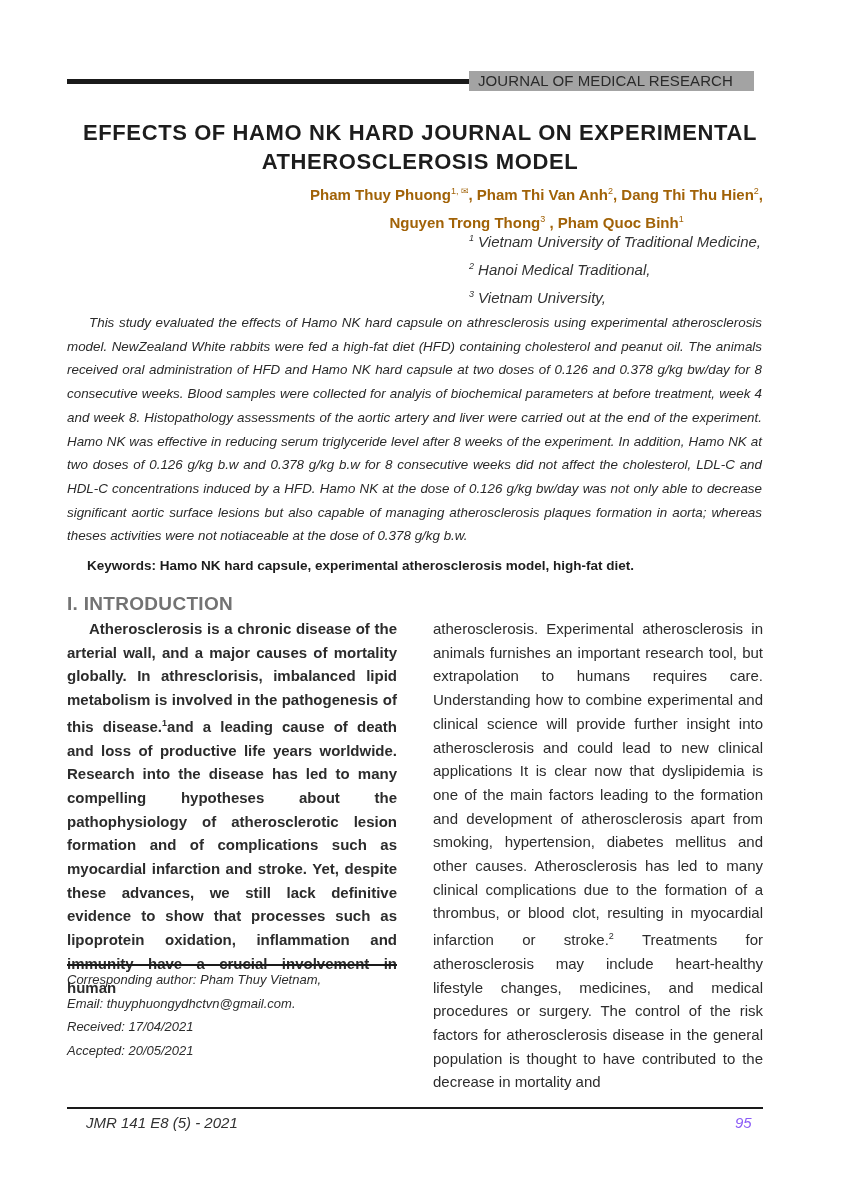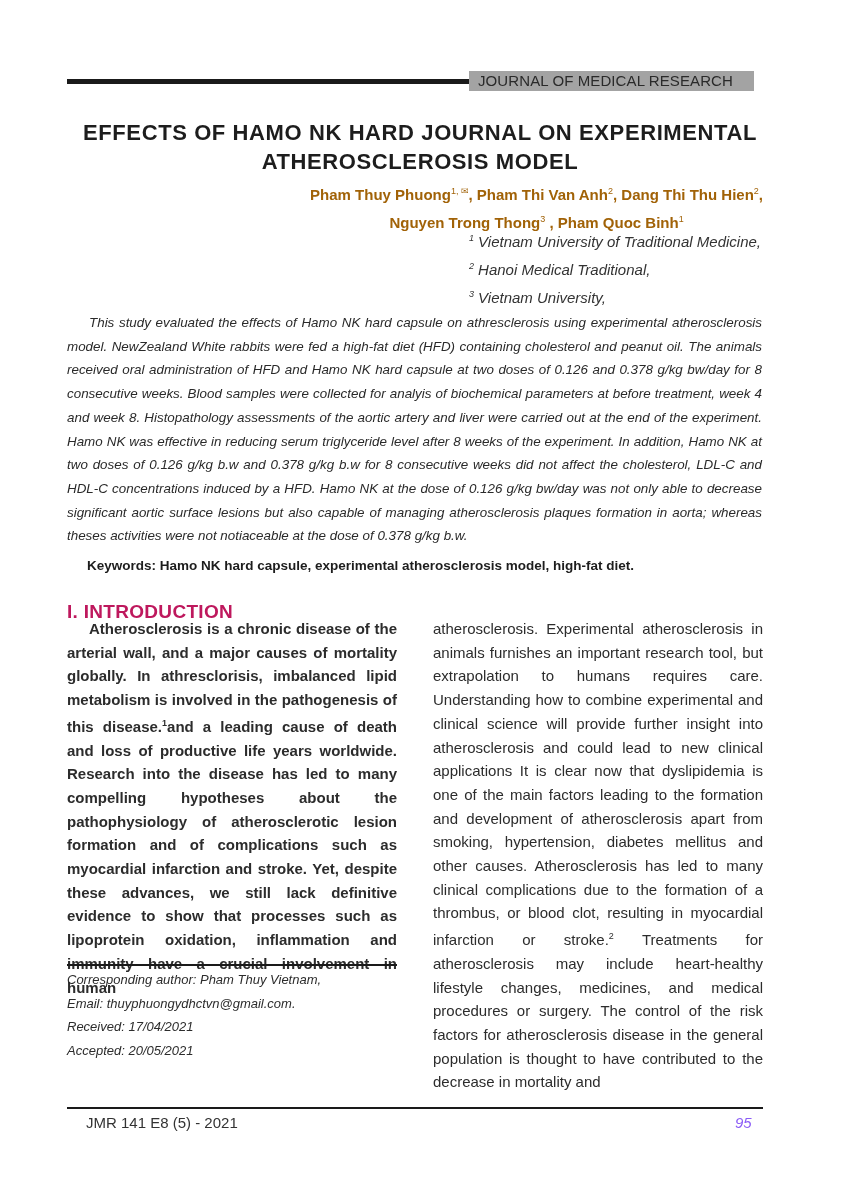--- a/index.html
+++ b/index.html
@@ -13,33 +13,33 @@
   .title { left: 60px; top: 118px; width: 720px; text-align: center; font-weight: bold; font-size: 22px; line-height: 29px; color: #1d1d1d; letter-spacing: 0.6px; }
 
   .authors { right: 90px; top: 179px; text-align: center; font-weight: bold; font-size: 15px; line-height: 24px; color: #a16207; }
   .authors sup { font-size: 9px; font-weight: normal; }
   .affils { right: 92px; top: 226px; font-style: italic; font-size: 15px; line-height: 24px; color: #333; }
   .affils sup { font-size: 9px; }
 
   .abstract { left: 67px; top: 311px; width: 695px; font-style: italic; font-size: 13.4px; line-height: 23.7px; color: #2a2a2a; text-align: justify; text-indent: 22px; }
   .keywords { left: 67px; top: 558px; font-weight: bold; font-size: 13.5px; color: #1d1d1d; white-space: nowrap; margin-left: 20px; }
 
-  .section-head { left: 67px; top: 593px; font-weight: bold; font-size: 19px; color: #be185d; letter-spacing: 0.3px; margin-top: 8px; }
+  .section-head { left: 67px; top: 593px; font-weight: bold; font-size: 19px; color: #737373; letter-spacing: 0.3px; }
 
   .col { font-size: 15px; line-height: 23.7px; color: #2c2c2c; text-align: justify; }
   .col-left { left: 67px; top: 617px; width: 330px; text-indent: 22px; font-weight: bold; }
   .col-right { left: 433px; top: 617px; width: 330px; }
   .col sup { font-size: 9px; }
 
   .fn-rule { left: 67px; top: 964px; width: 330px; height: 2px; background: #1a1a1a; }
   .footnote { left: 67px; top: 968px; font-style: italic; font-size: 13px; line-height: 23.7px; color: #2c2c2c; }
   .footnote div { white-space: nowrap; }
 
   .footer-rule { left: 67px; top: 1107px; width: 696px; height: 2px; background: #1a1a1a; }
-  .footer-left { left: 86px; top: 1114px; font-size: 15px; color: #333; }
+  .footer-left { left: 86px; top: 1114px; font-style: italic; font-size: 15px; color: #333; }
   .footer-right { left: 735px; top: 1114px; font-style: italic; font-size: 15px; color: #8b5cf6; }
 </style>
 </head>
 <body>
 
 <div class="abs header-rule"></div>
 <div class="abs header-box"></div>
 <div class="abs header-text">JOURNAL OF MEDICAL RESEARCH</div>
 
 <div class="abs title">

